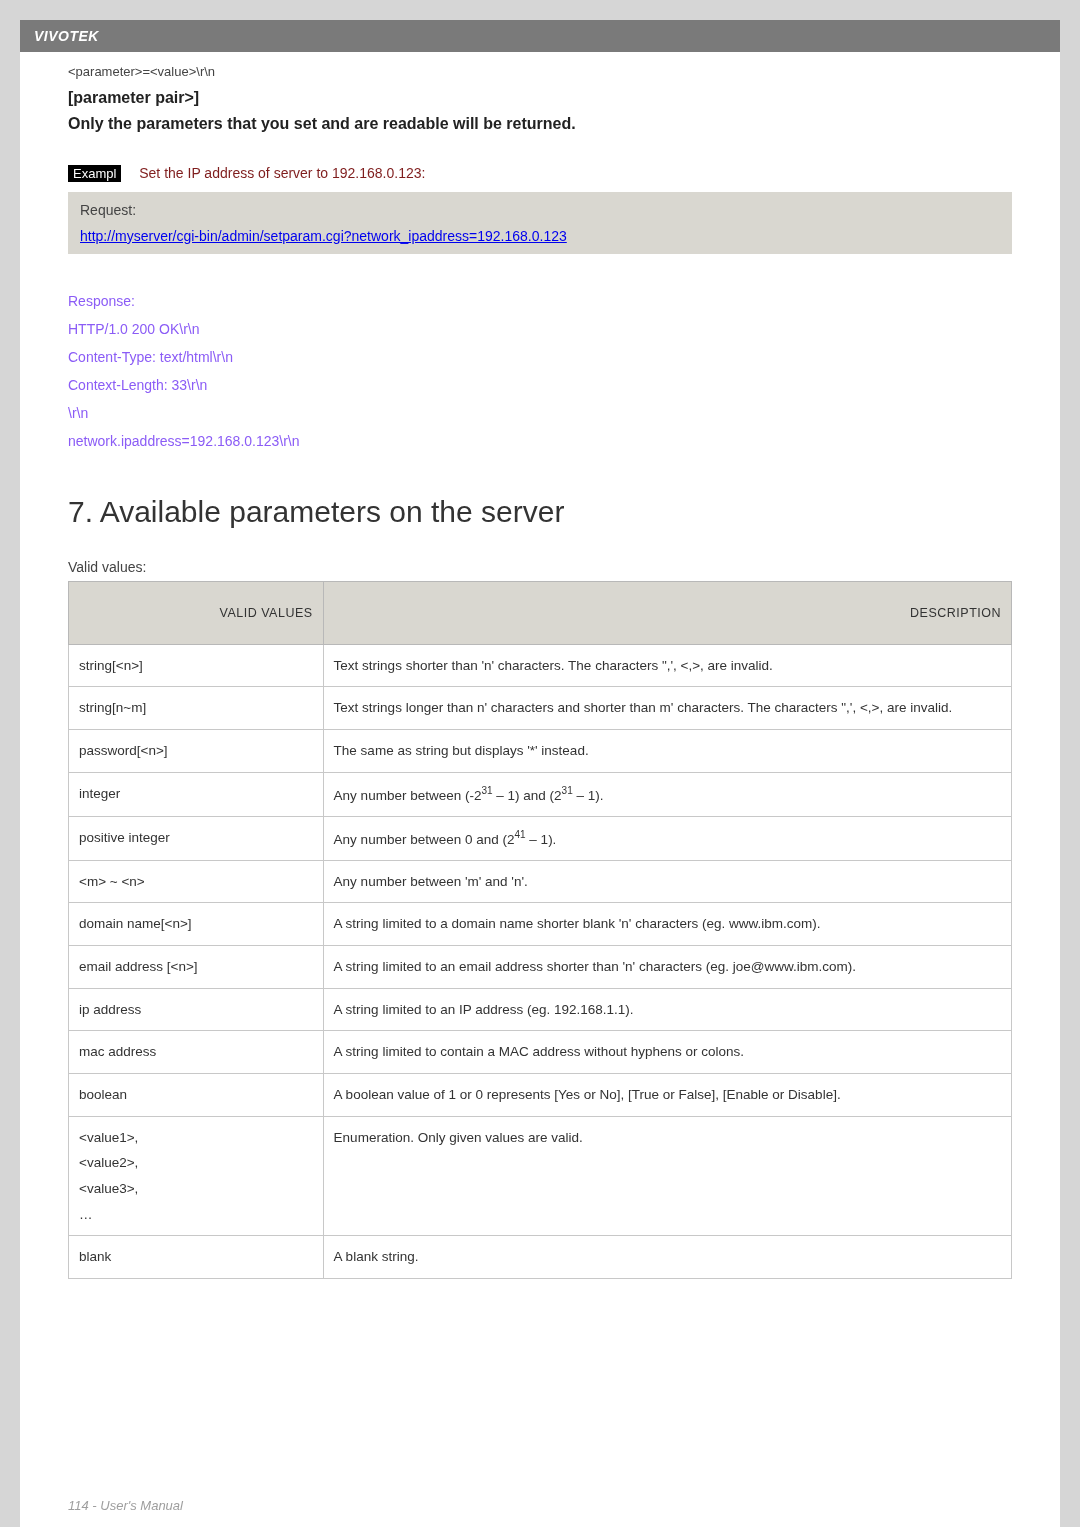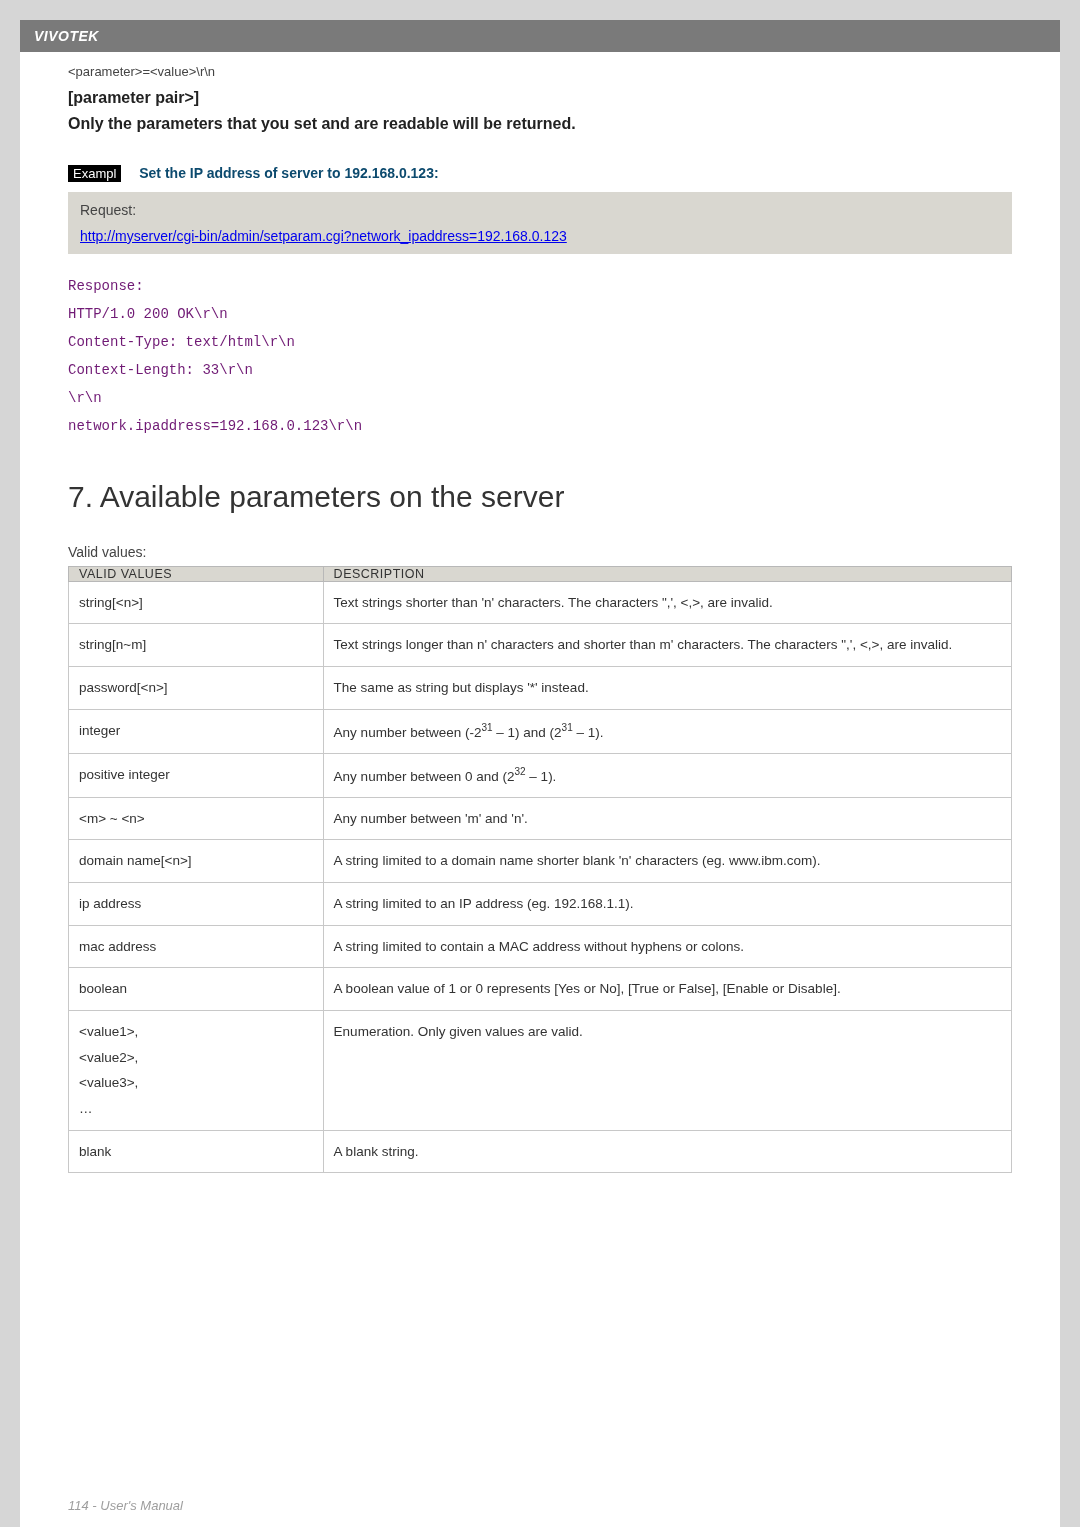--- a/index.html
+++ b/index.html
@@ -26,30 +26,30 @@
     font-weight: bold;
     padding: 8px 14px;
     font-size: 14px;
     letter-spacing: 0.5px;
   }
   .content { padding: 12px 48px 0 48px; }
   .pre-line { font-size: 13px; color: #444; margin-bottom: 10px; }
   .bold-line { font-weight: bold; font-size: 16px; color: #222; margin-bottom: 4px; }
   .bold-block { font-weight: bold; font-size: 16px; color: #222; line-height: 1.6; margin-bottom: 28px; }
   .example-label { font-size: 13px; color: #fff; background:#000; display:inline-block; padding:1px 5px; margin-right:14px; }
-  .example-desc { font-size: 14px; color: #0c4a6e; display:inline;font-weight:bold; }
+  .example-desc { font-size: 14px; color: #7f1d1d; display:inline; }
   .example-row { margin-bottom: 10px; }
   .shaded { background: #d9d7d0; padding: 10px 12px; margin: 0 0 0 0; }
   .shaded .req { font-size: 14px; color: #444; margin-bottom: 10px; }
   .link { color: #0000ee; font-size: 14px; }
-  .mono-block { font-size: 14px; color: #701a75; line-height: 2.0; margin-top: 18px; margin-bottom: 40px; font-family: Liberation Mono, monospace; }
+  .mono-block { font-size: 14px; color: #8b5cf6; line-height: 2.0; margin-top: 33px; margin-bottom: 40px; }
   h2.section-title { font-size: 30px; font-weight: normal; color: #333; margin: 10px 0 30px 0; }
   .valid-label { font-size: 14px; color: #444; margin-bottom: 6px; }
   table.valtable { width: 100%; border-collapse: collapse; font-size: 13.5px; color: #333; }
-  table.valtable th { background: #d9d7d0; text-align: left; font-weight: normal; font-size: 12.5px; letter-spacing: 0.5px; padding: 0 10px; border: 1px solid #b8b8b8; }
+  table.valtable th { background: #d9d7d0; text-align: right; font-weight: normal; font-size: 12.5px; letter-spacing: 0.5px; padding: 24px 10px; border: 1px solid #b8b8b8; }
   table.valtable td { border: 1px solid #c8c8c8; padding: 8px 10px; vertical-align: top; line-height: 1.9; }
   .sup { font-size: 10px; vertical-align: super; }
   .footer { position: absolute; bottom: 14px; left: 48px; font-style: italic; color: #9e9e9e; font-size: 13px; }
 </style>
 </head>
 <body>
 
 <div class="page">
   <div class="header-bar">
     <span>VIVOTEK</span>
@@ -102,29 +102,33 @@
           <tr>
             <td>password[&lt;n&gt;]</td>
             <td>The same as string but displays '*' instead.</td>
           </tr>
           <tr>
             <td>integer</td>
             <td>Any number between (-2<span class="sup">31</span> – 1) and (2<span class="sup">31</span> – 1).</td>
           </tr>
           <tr>
             <td>positive integer</td>
-            <td>Any number between 0 and (2<span class="sup">32</span> – 1).</td>
+            <td>Any number between 0 and (2<span class="sup">41</span> – 1).</td>
           </tr>
           <tr>
             <td>&lt;m&gt; ~ &lt;n&gt;</td>
             <td>Any number between 'm' and 'n'.</td>
           </tr>
           <tr>
             <td>domain name[&lt;n&gt;]</td>
             <td>A string limited to a domain name shorter blank 'n' characters (eg. www.ibm.com).</td>
+          </tr>
+          <tr>
+            <td>email address [&lt;n&gt;]</td>
+            <td>A string limited to an email address shorter than 'n' characters (eg. joe@www.ibm.com).</td>
           </tr>
           <tr>
             <td>ip address</td>
             <td>A string limited to an IP address (eg. 192.168.1.1).</td>
           </tr>
           <tr>
             <td>mac address</td>
             <td>A string limited to contain a MAC address without hyphens or colons.</td>
           </tr>
           <tr>

